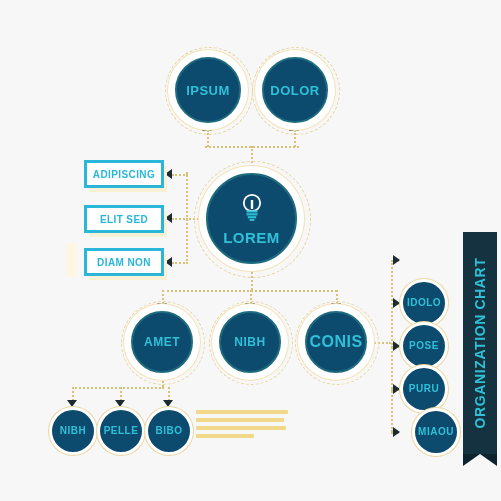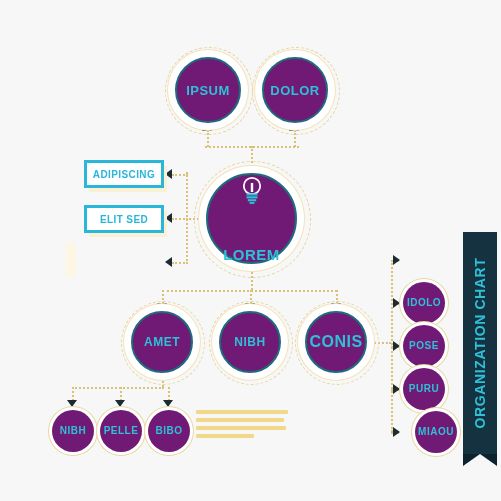--- a/index.html
+++ b/index.html
@@ -18,21 +18,21 @@
     position: relative;
     width: 501px;
     height: 501px;
     background: #f7f7f7;
   }
 
   
   .node {
     position: absolute;
     border-radius: 50%;
-    background: #701a75;
+    background: #0c4a6e;
     box-sizing: border-box;
     display: flex;
     align-items: center;
     justify-content: center;
     flex-direction: column;
     color: #2fc0d8;
     letter-spacing: 0.5px;
     font-weight: bold;
     text-align: center;
     line-height: 1;
@@ -58,21 +58,21 @@
     z-index: 2;
     pointer-events: none;
   }
 
   
   .n-ipsum { left: 175px; top: 57px;  width: 66px; height: 66px; font-size: 13px; }
   .n-dolor { left: 262px; top: 57px;  width: 66px; height: 66px; font-size: 13px; }
 
   
   .n-lorem {
-    left: 206px; top: 173px; width: 91px; height: 91px; font-size: 15px; justify-content: space-between;
+    left: 206px; top: 173px; width: 91px; height: 91px; font-size: 15px;
   }
   .bulb-icon { margin-bottom: 6px; display:block; }
 
   
   .n-amet  { left: 131px; top: 311px; width: 62px; height: 62px; font-size: 12px; }
   .n-nibh2 { left: 219px; top: 311px; width: 62px; height: 62px; font-size: 12px; }
   .n-conis { left: 305px; top: 311px; width: 62px; height: 62px; font-size: 16px; }
 
   
   .n-small { width: 42px; height: 42px; font-size: 10px; top: 410px; }
@@ -290,20 +290,23 @@
     <span class="node-label">LOREM</span>
   </div>
 
   <div class="side-tab"></div>
   <div class="box b-adipiscing">
     <span>ADIPISCING</span>
   </div>
   <div class="box b-elitsed">
     <span>ELIT SED</span>
   </div>
+  <div class="box b-diamnon">
+    <span>DIAM NON</span>
+  </div>
 
   <div class="node ringed n-amet">
     <span class="node-label">AMET</span>
   </div>
   <div class="node ringed n-nibh2">
     <span class="node-label">NIBH</span>
   </div>
   <div class="node ringed n-conis">
     <span class="node-label">CONIS</span>
   </div>

